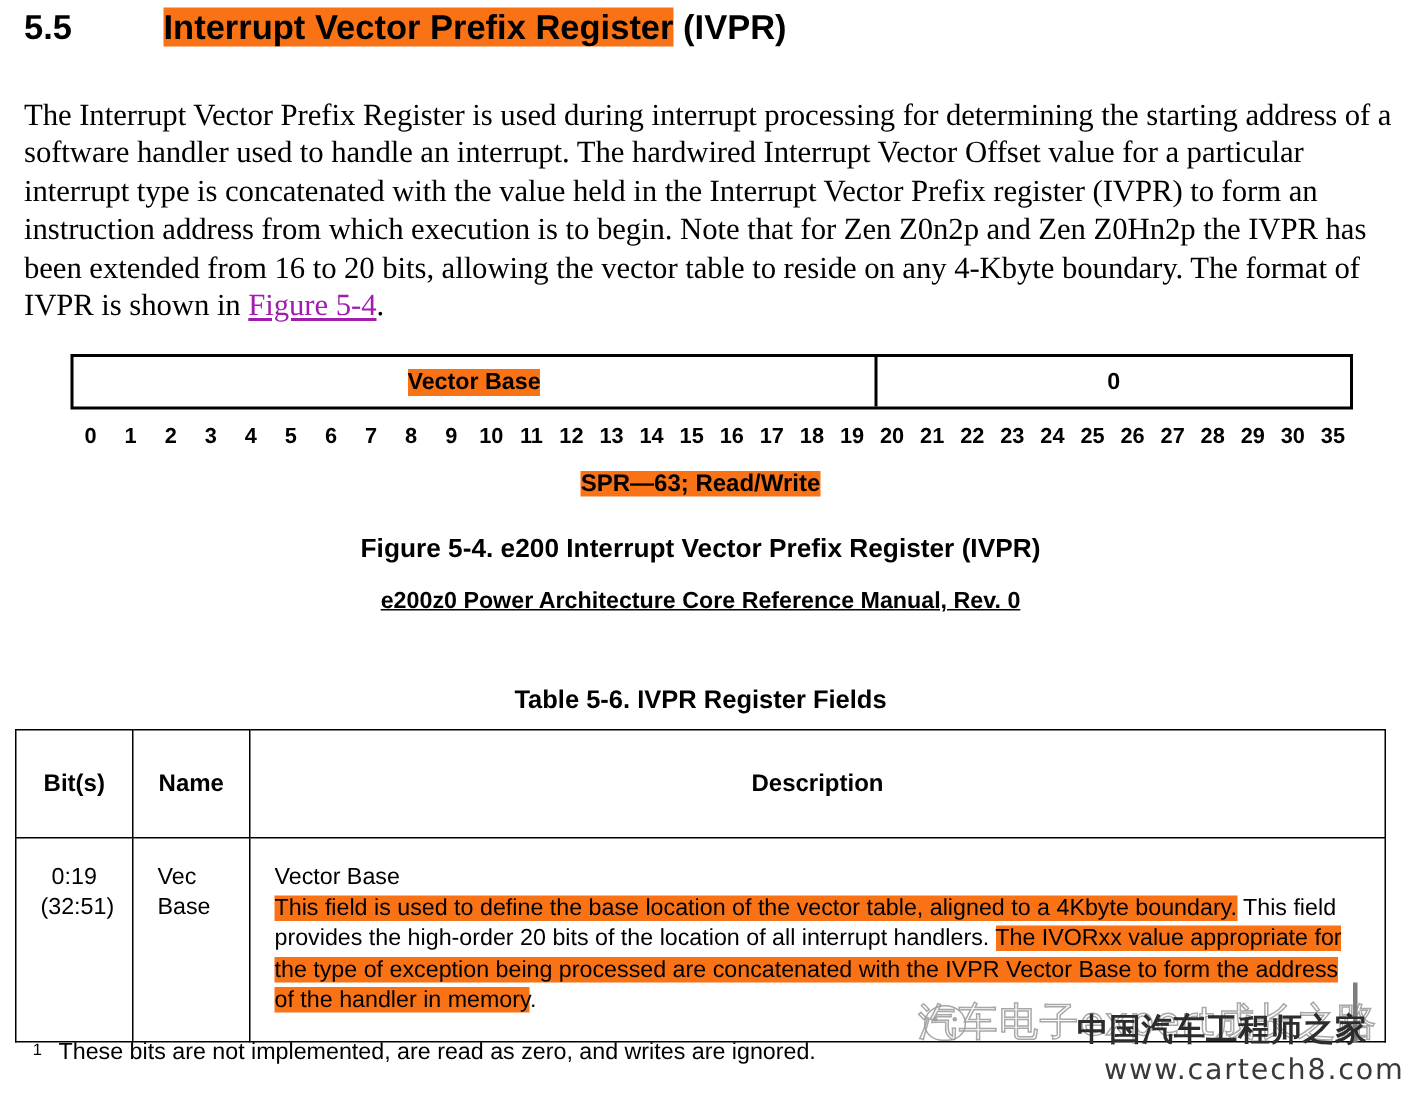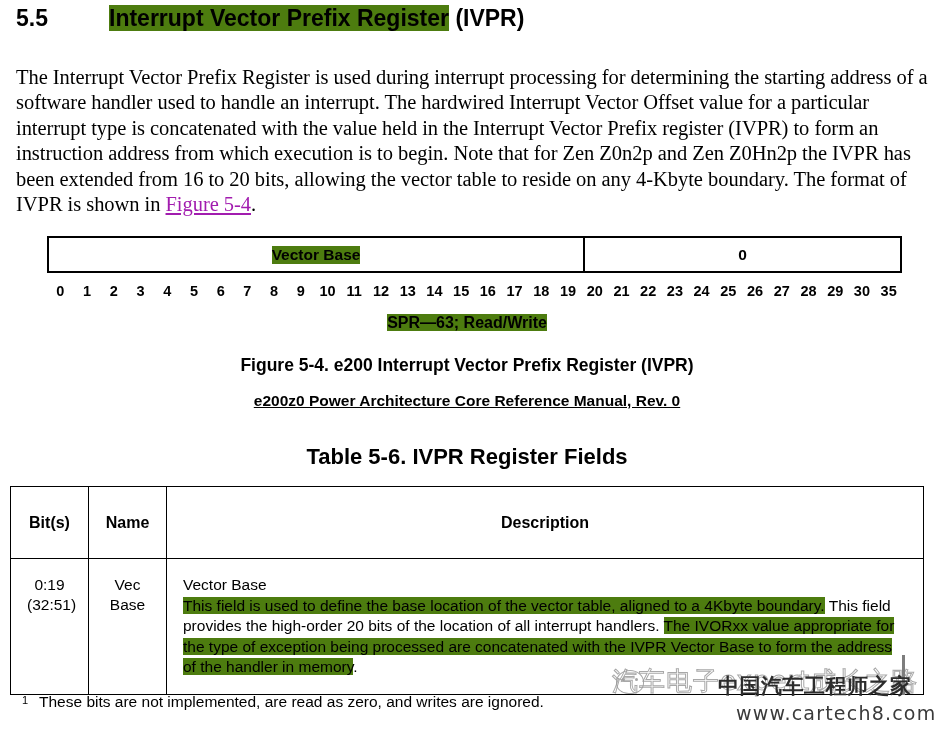--- a/index.html
+++ b/index.html
@@ -26,21 +26,21 @@
     font-weight: bold;
     font-size: 23px;
     line-height: 28px;
     white-space: nowrap;
   }
   .section-heading .num {
     display: inline-block;
     width: 93px;
   }
   .hl {
-    background: #4d7c0f;
+    background: #f97316;
   }
 
   
   .body-para {
     position: absolute;
     left: 16px;
     top: 44px;
     width: 916px;
     font-family: "Liberation Serif", serif;
     font-size: 20.5px;
@@ -113,21 +113,21 @@
   .caption {
     position: absolute;
     left: 0;
     width: 934px;
     text-align: center;
     font-family: "Liberation Sans", sans-serif;
     font-weight: bold;
   }
   .caption.fig { top: 355px; font-size: 17.5px; }
   .caption.manual { top: 392px; font-size: 15.5px; text-decoration: underline; }
-  .caption.tbl { top: 444px; font-size: 22px; }
+  .caption.tbl { top: 457px; font-size: 17px; }
 
   
   table.fields {
     position: absolute;
     left: 10px;
     top: 486px;
     width: 914px;
     border-collapse: collapse;
     font-family: "Liberation Sans", sans-serif;
     font-size: 15.5px;
@@ -149,21 +149,21 @@
   .col-name { width: 78px; }
 
   td.bits {
     text-align: center;
     vertical-align: top;
     padding-top: 5px;
     line-height: 20px;
     white-space: pre-line;
   }
   td.name {
-    text-align: center;
+    text-align: left;
     vertical-align: top;
     padding-top: 5px;
     line-height: 20px;
   }
   td.desc {
     vertical-align: top;
     padding: 5px 0 6px 6px;
     line-height: 20.5px;
   }
   td.desc .first-line { display: block; }

